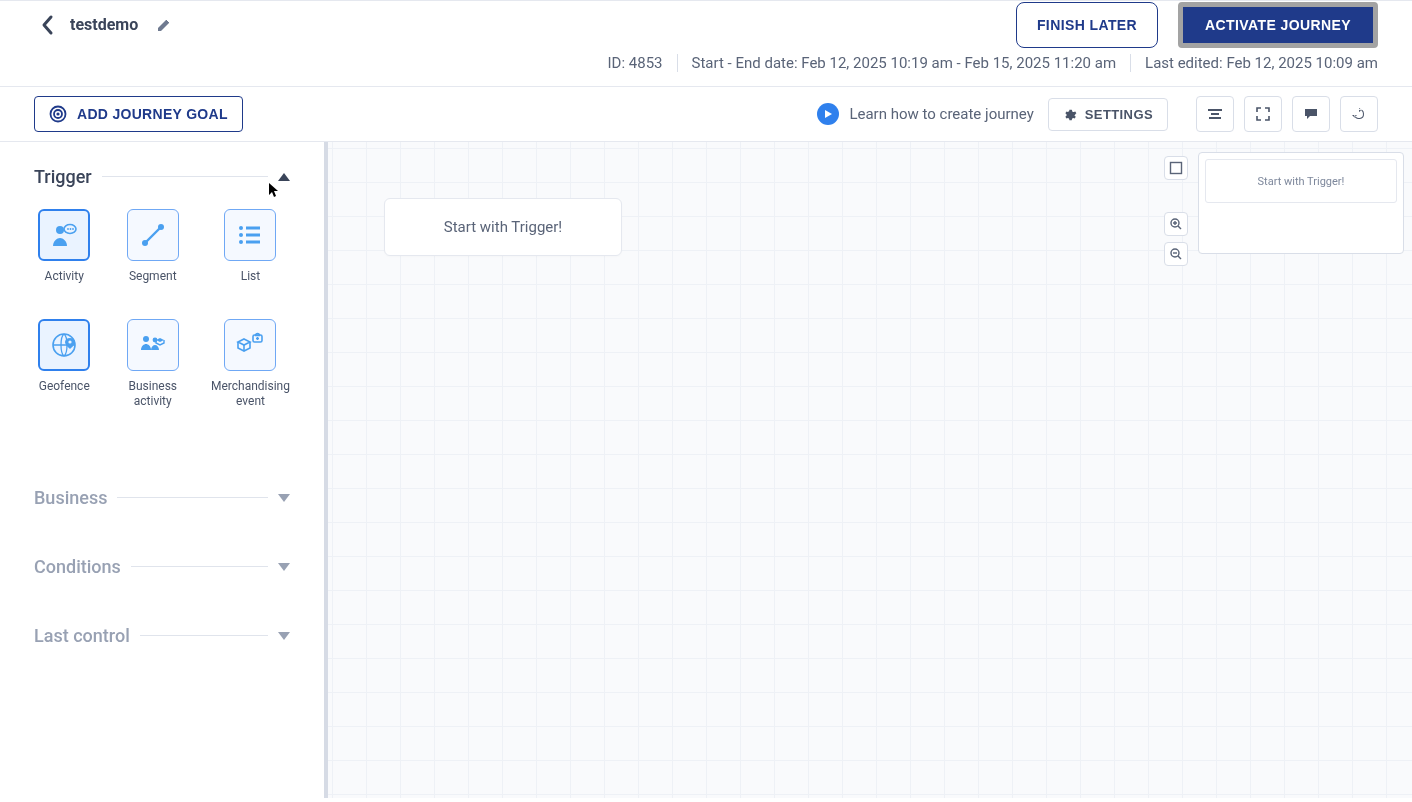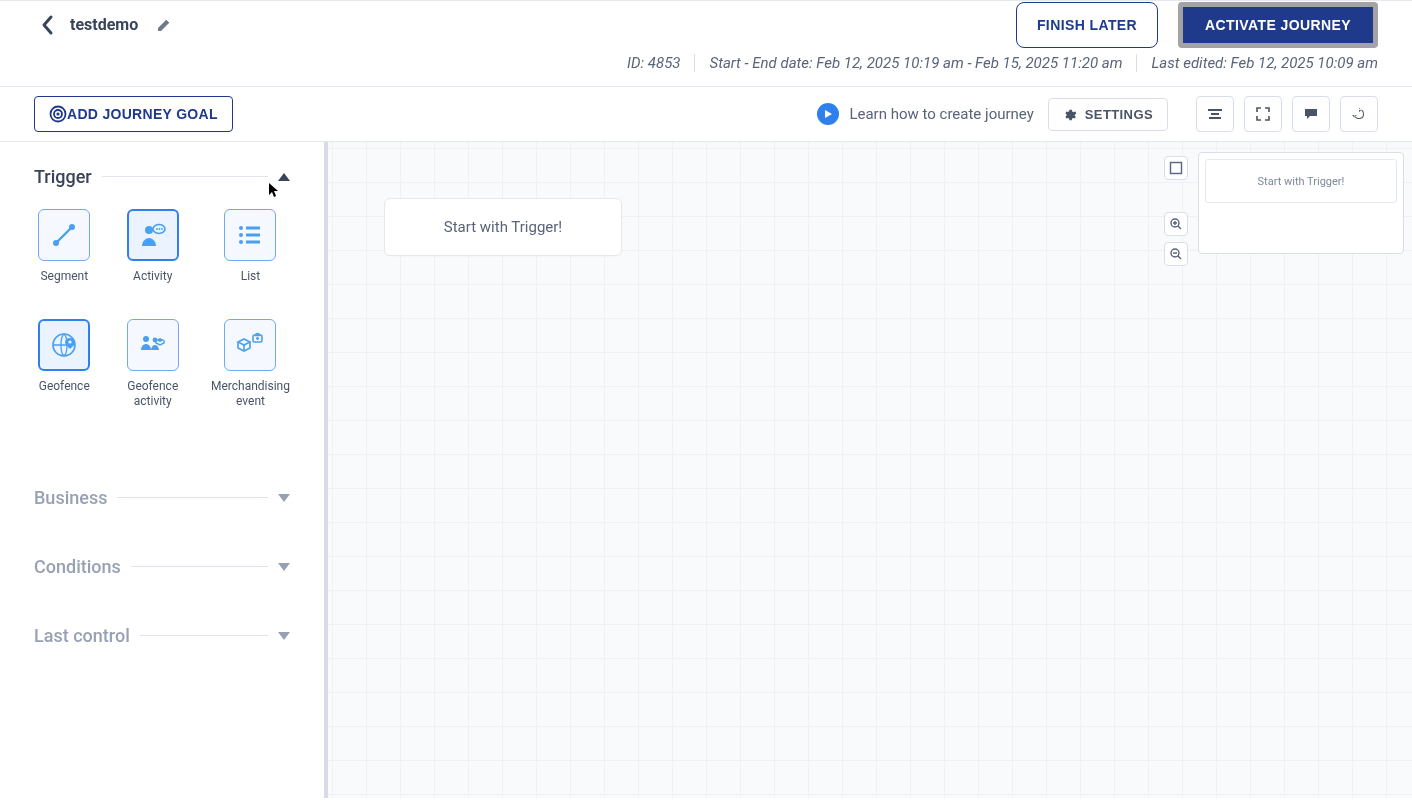--- a/index.html
+++ b/index.html
@@ -71,21 +71,21 @@
   .header-meta {
     padding: 6px 34px 14px;
     display: flex;
     justify-content: flex-end;
     align-items: center;
     gap: 0;
     color: #5a6478;
     font-size: 15px;
     border-bottom: 1px solid #e5e8ef;
   }
-  .meta-item { white-space: nowrap; font-style: italic; }
+  .meta-item { white-space: nowrap; }
   .meta-sep {
     width: 1px; height: 18px; background: #d9dee8;
     margin: 0 14px;
   }
 
   
   .toolbar-row {
     height: 55px;
     padding: 0 34px;
     display: flex;
@@ -95,21 +95,21 @@
   .add-goal-btn {
     border: 1.5px solid #1f3a8a;
     background: #fff;
     color: #1f3a8a;
     font-weight: 700;
     font-size: 14px;
     letter-spacing: .3px;
     padding: 8px 14px;
     border-radius: 4px;
     cursor: pointer;
-    display: flex; align-items: center; 
+    display: flex; align-items: center; gap: 10px;
   }
   .goal-icon {
     display:inline-flex; align-items:center; justify-content:center;
   }
   .learn-link {
     margin-left: auto;
     display: flex; align-items: center; gap: 10px;
     color: #5a6478;
     font-size: 15px;
     cursor: pointer;
@@ -363,42 +363,42 @@
 
     <div class="section-header">
       <span class="title">Trigger</span>
       <span class="rule"></span>
       <span class="caret caret-up"></span>
     </div>
 
     <div class="trigger-grid">
 
       <div class="tile-wrap">
-        <div class="tile">
-          <svg width="28" height="28" viewBox="0 0 28 28">
-              <circle cx="6" cy="22" r="3" fill="#4aa0f0"></circle>
-              <circle cx="22" cy="6" r="3" fill="#4aa0f0"></circle>
-              <path d="M7 21 L21 7" stroke="#4aa0f0" stroke-width="2.4"></path>
-            </svg>
-        </div>
-        <div class="tile-label">Segment</div>
-      </div>
-
-      <div class="tile-wrap">
         <div class="tile selected">
           <svg width="30" height="30" viewBox="0 0 30 30">
               <circle cx="11" cy="10" r="4" fill="#4aa0f0"></circle>
               <path d="M4 26c0-5 4-8 7-8s7 3 7 8" fill="#4aa0f0"></path>
               <ellipse cx="21" cy="9" rx="6" ry="4.5" fill="none" stroke="#4aa0f0" stroke-width="1.6"></ellipse>
               <circle cx="19" cy="9" r="0.9" fill="#4aa0f0"></circle>
               <circle cx="21.5" cy="9" r="0.9" fill="#4aa0f0"></circle>
               <circle cx="24" cy="9" r="0.9" fill="#4aa0f0"></circle>
             </svg>
         </div>
         <div class="tile-label">Activity</div>
+      </div>
+
+      <div class="tile-wrap">
+        <div class="tile">
+          <svg width="28" height="28" viewBox="0 0 28 28">
+              <circle cx="6" cy="22" r="3" fill="#4aa0f0"></circle>
+              <circle cx="22" cy="6" r="3" fill="#4aa0f0"></circle>
+              <path d="M7 21 L21 7" stroke="#4aa0f0" stroke-width="2.4"></path>
+            </svg>
+        </div>
+        <div class="tile-label">Segment</div>
       </div>
 
       <div class="tile-wrap">
         <div class="tile">
           <svg width="28" height="24" viewBox="0 0 28 24">
               <circle cx="5" cy="5" r="2" fill="#4aa0f0"></circle>
               <rect x="10" y="3.5" width="14" height="3" fill="#4aa0f0"></rect>
               <circle cx="5" cy="12" r="2" fill="#4aa0f0"></circle>
               <rect x="10" y="10.5" width="14" height="3" fill="#4aa0f0"></rect>
               <circle cx="5" cy="19" r="2" fill="#4aa0f0"></circle>
@@ -424,21 +424,21 @@
         <div class="tile">
           <svg width="30" height="26" viewBox="0 0 30 26">
               <circle cx="8" cy="7" r="3" fill="#4aa0f0"></circle>
               <path d="M3 18c0-4 3-6 5-6s5 2 5 6" fill="#4aa0f0"></path>
               <circle cx="17" cy="8" r="2.4" fill="#4aa0f0"></circle>
               <path d="M13 18c0-3 2-5 4-5s4 2 4 5" fill="#4aa0f0"></path>
               <path d="M22 6l4 2-4 2-4-2z" fill="#4aa0f0"></path>
               <path d="M18 8v3l4 2 4-2V8" fill="none" stroke="#4aa0f0" stroke-width="1.4"></path>
             </svg>
         </div>
-        <div class="tile-label">Geofence activity</div>
+        <div class="tile-label">Business activity</div>
       </div>
 
       <div class="tile-wrap">
         <div class="tile">
           <svg width="30" height="28" viewBox="0 0 30 28">
               <path d="M9 8l6 3-6 3-6-3z" fill="none" stroke="#4aa0f0" stroke-width="1.6"></path>
               <path d="M3 11v6l6 3 6-3v-6" fill="none" stroke="#4aa0f0" stroke-width="1.6"></path>
               <path d="M9 14v6" stroke="#4aa0f0" stroke-width="1.6"></path>
               <rect x="18" y="4" width="9" height="7" rx="1.5" fill="none" stroke="#4aa0f0" stroke-width="1.6"></rect>
               <path d="M22.5 6v3M21 7.5h3" stroke="#4aa0f0" stroke-width="1.4"></path>

